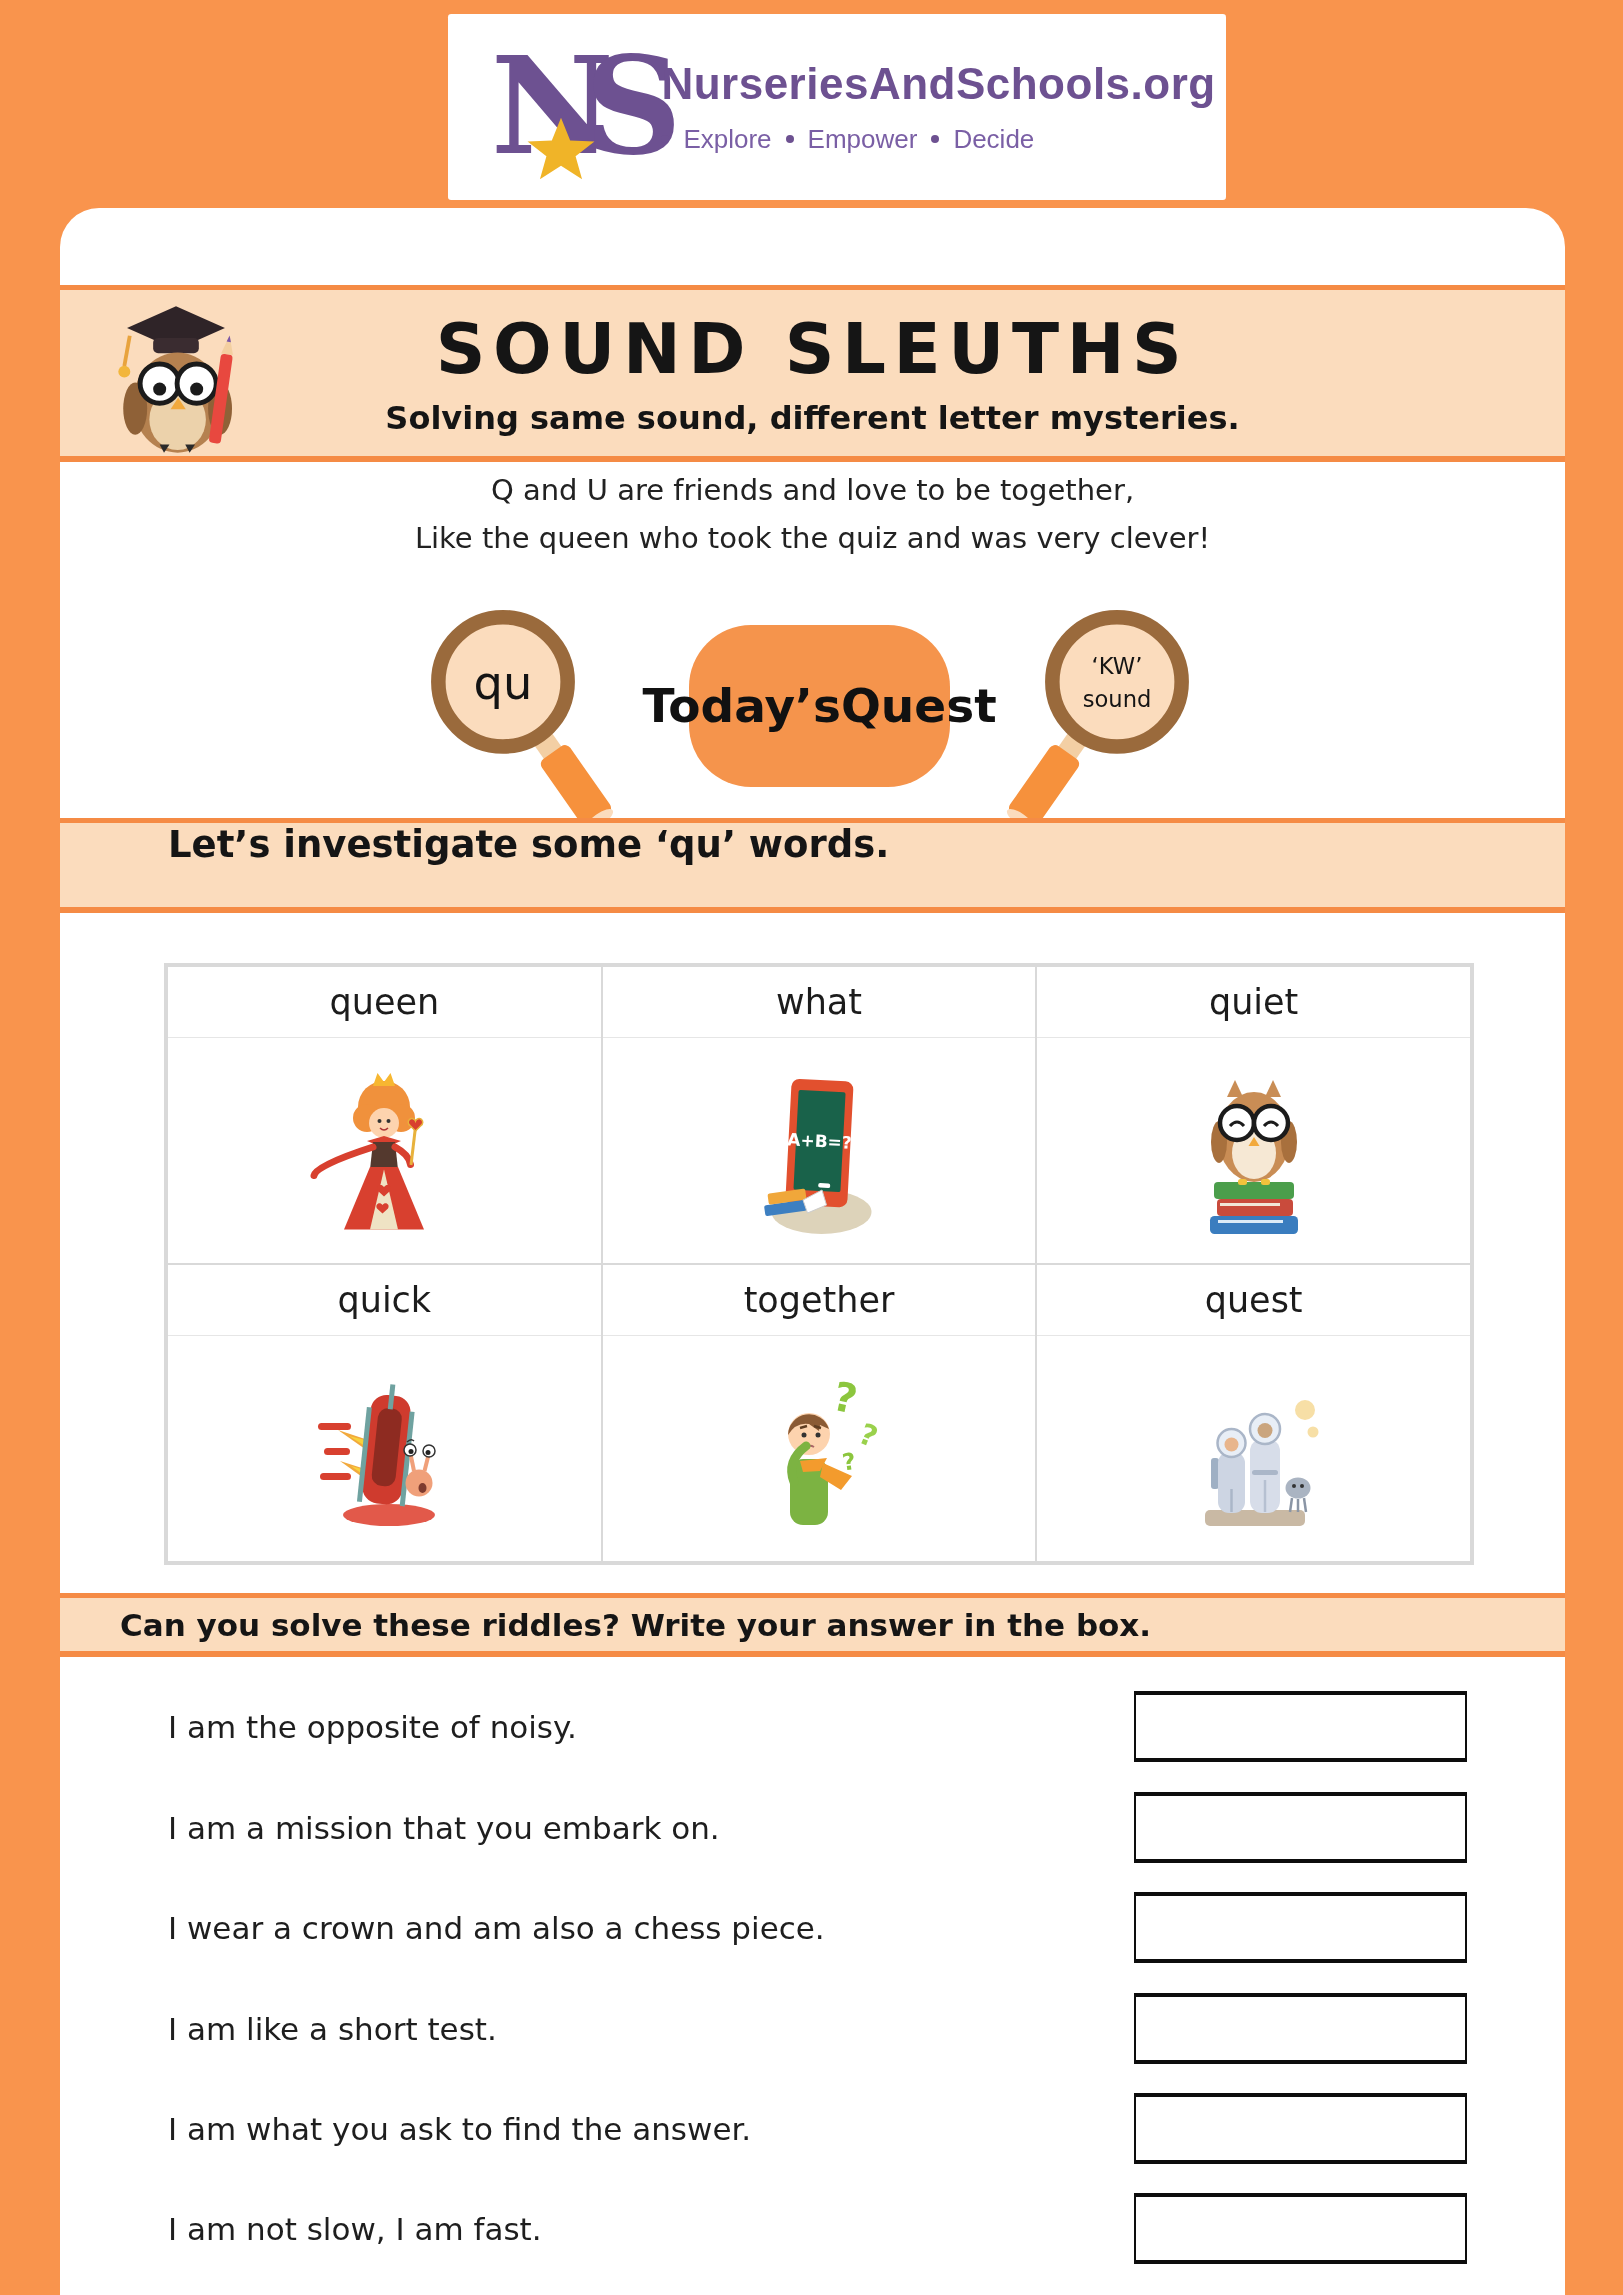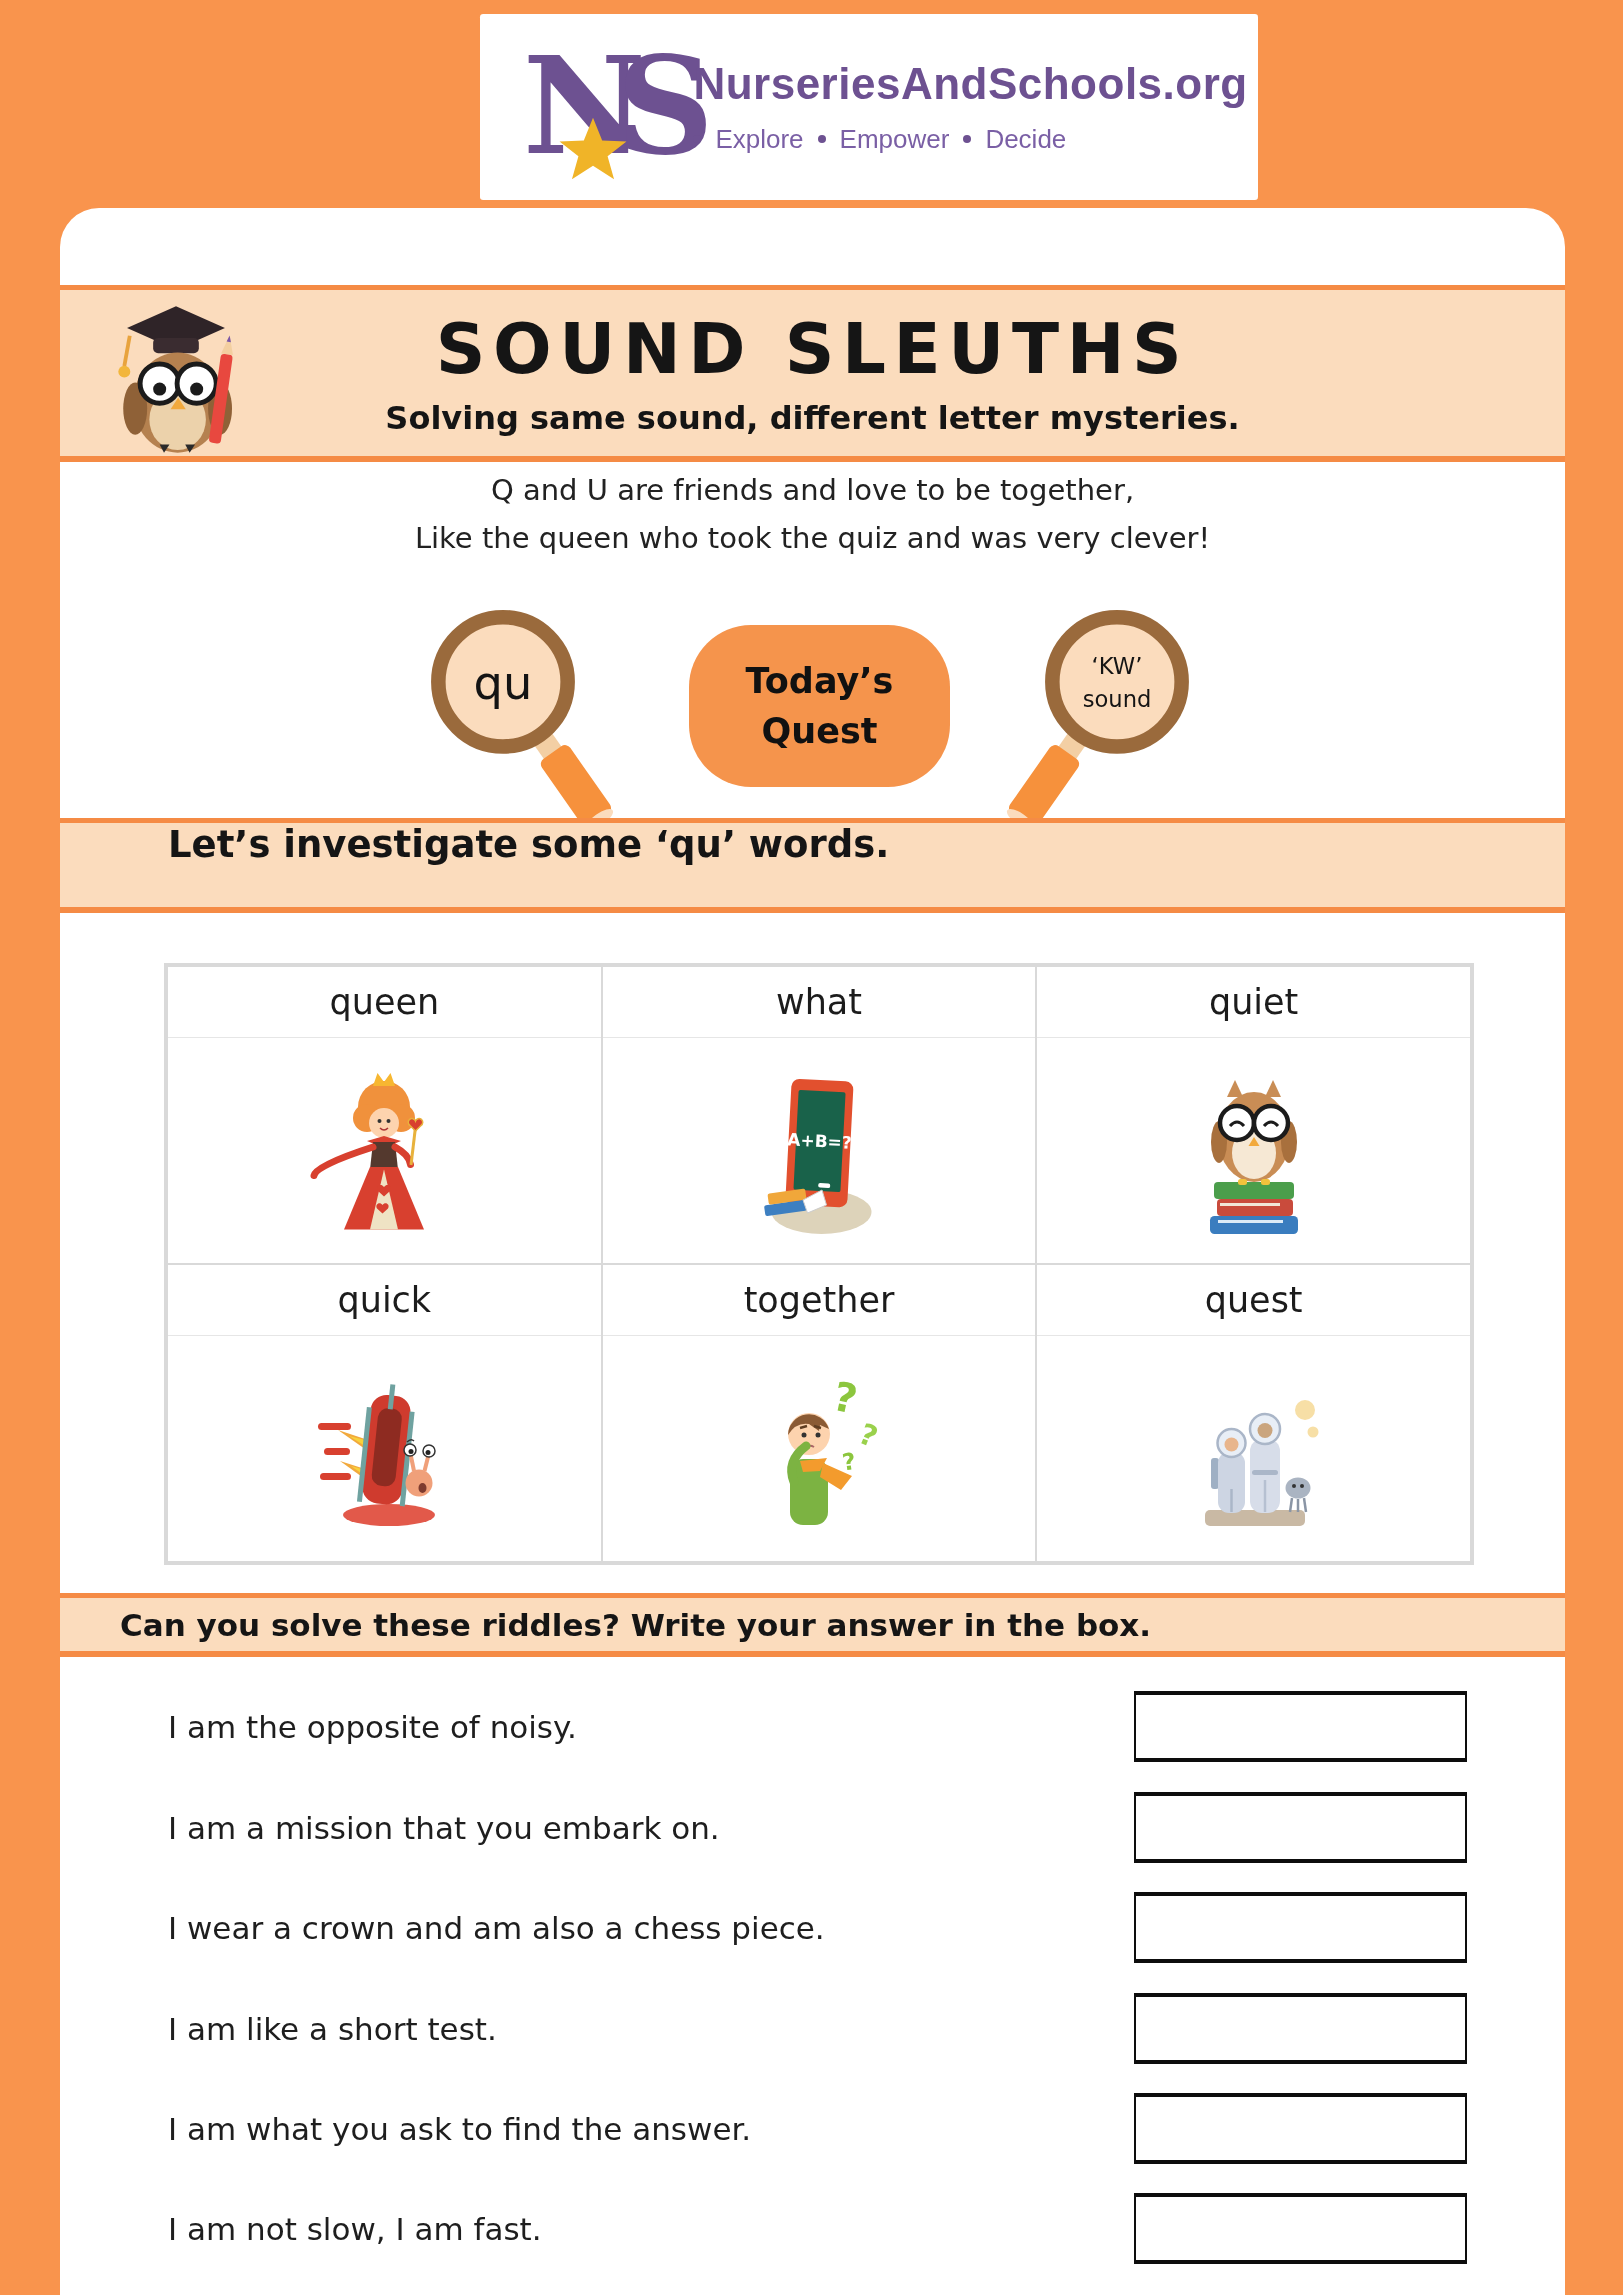--- a/index.html
+++ b/index.html
@@ -6,21 +6,21 @@
     --orange:#f9944d; --border-orange:#f58b45; --peach:#fbdcbd;
     --badge:#f5944c; --ring:#9a6a3c; --ink:#151515; --purple:#6d5191;
     --grid:#d9d9d9;
   }
   *{margin:0;padding:0;box-sizing:border-box}
   html,body{width:1623px;height:2295px;}
   body{font-family:"DejaVu Sans",sans-serif;background:var(--orange);position:relative;overflow:hidden;}
   svg{overflow:visible;display:block}
 
   .logo-card{position:absolute;left:448px;top:13.5px;width:778px;height:186px;background:#fff;
-    display:flex;align-items:center;gap:19.4px;padding-left:32px;border-radius:3.2px;margin-left:32px;}
+    display:flex;align-items:center;gap:19.4px;padding-left:32px;border-radius:3.2px;}
   .monogram{width:162px;height:162px;flex:0 0 auto}
   .logo-text .site{font-family:"Liberation Sans",sans-serif;font-weight:700;font-size:44px;color:var(--purple);letter-spacing:0.5px}
   .tagline{display:flex;align-items:center;gap:14px;margin-top:15px;font-family:"Liberation Sans",sans-serif;
     font-size:26px;color:#7a5fa5;font-weight:500}
   .tagline .dot{width:8px;height:8px;border-radius:50%;background:var(--purple);display:inline-block}
 
   .card{position:absolute;left:60px;top:208px;width:1505px;height:2088px;background:#fff;
     border-radius:39px 39px 0 0;}
 
   .band{position:absolute;left:0;right:0;background:var(--peach);
@@ -29,22 +29,22 @@
   .owl-wrap{position:absolute;left:48px;top:12px;width:136px;height:152px}
   .main-title{font-size:69px;font-weight:800;letter-spacing:7.6px;color:var(--ink)}
   .subtitle{font-size:32px;font-weight:700;color:var(--ink)}
 
   .poem{position:absolute;top:258px;left:0;right:0;text-align:center;font-size:29px;line-height:48px;color:#222}
 
   .mag{position:absolute;width:194px;height:254px}
   .mag-left{left:346px;top:393px}
   .mag-right{left:960px;top:393px}
   .badge{position:absolute;left:629px;top:417px;width:261px;height:162px;background:var(--badge);
-    border-radius:62px;display:flex;flex-direction:column;align-items:center;justify-content:center;
-    font-size:35px;font-weight:700;color:#111;line-height:50px}
+    border-radius:62px;display:flex;flex-direction:row;align-items:center;justify-content:center;
+    font-size:47px;font-weight:700;color:#111;line-height:50px}
 
   .band-invest{top:610px;height:95px;display:flex;align-items:flex-start;padding-left:108px;
     font-size:37px;font-weight:800;color:var(--ink)}
   .band-riddle{top:1385px;height:64px;display:flex;align-items:center;padding-left:60px;
     font-size:31px;font-weight:800;color:var(--ink)}
 
   .word-grid{position:absolute;left:104px;top:755px;width:1310px;height:602px;
     display:grid;grid-template-columns:repeat(3,1fr);grid-template-rows:repeat(2,1fr);
     border:3.2px solid var(--grid);background:#fff}
   .cell{border:1.6px solid var(--grid);display:flex;flex-direction:column}

